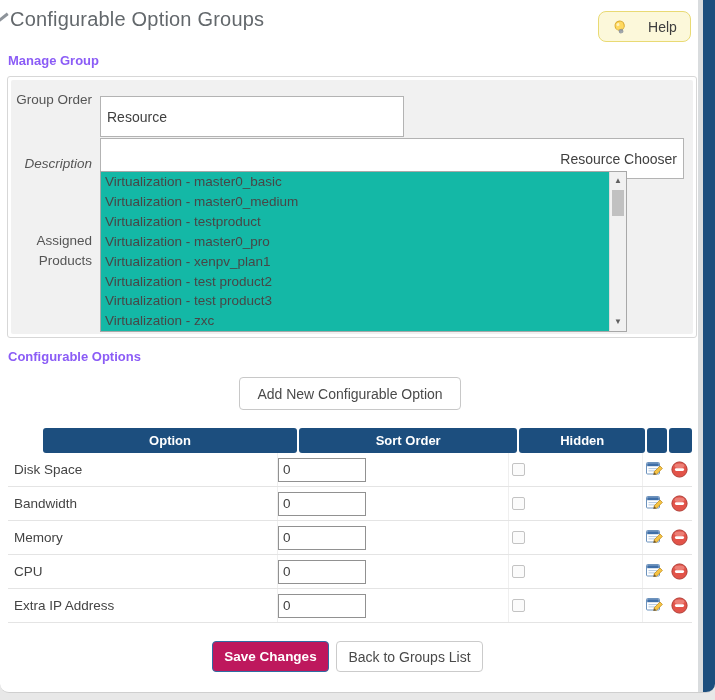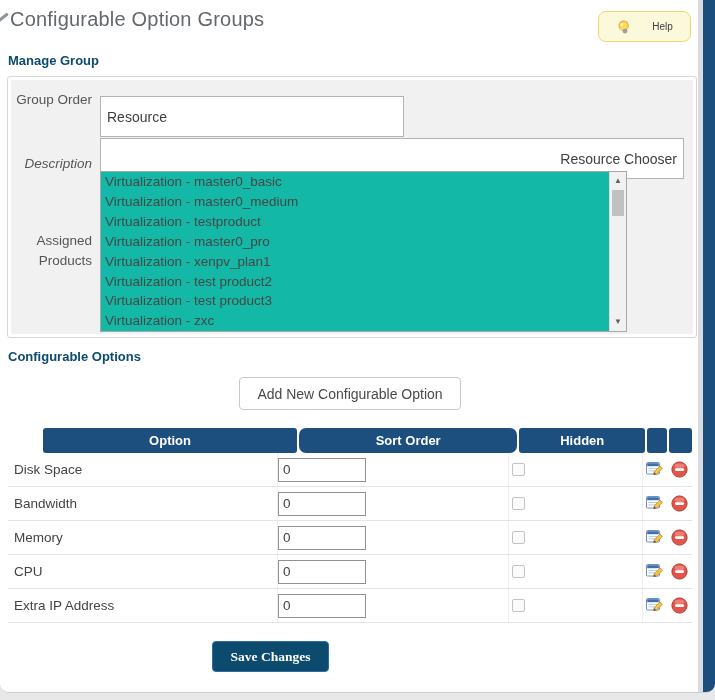--- a/index.html
+++ b/index.html
@@ -18,24 +18,24 @@
   .side-bar { position:absolute; top:0; right:0; width:12px; height:693px; background:#1c4e7d; }
 
   .corner-mark { position:absolute; left:-3px; top:16px; width:12px; height:3px; background:#8d939a; transform:rotate(-38deg); }
 
   .page-title { position:absolute; left:10px; top:8px; font-size:20px; color:#63686c; letter-spacing:.2px; }
 
   .help-btn {
     position:absolute; left:598px; top:11px; width:93px; height:31px;
     background:#fcf8da; border:1px solid #e9da74; border-radius:8px;
     display:flex; align-items:center; justify-content:center; gap:20px;
-    font-family:inherit; font-size:10px; color:#3e3e3e; cursor:pointer;
-  }
-
-  .section-label { position:absolute; left:8px; font-size:13px; font-weight:bold; color:#0c4a6e; }
+    font-family:inherit; font-size:14px; color:#3e3e3e; cursor:pointer;
+  }
+
+  .section-label { position:absolute; left:8px; font-size:13px; font-weight:bold; color:#8b5cf6; }
   .lbl-manage { top:53px; }
   .lbl-options { top:349px; }
 
   .panel {
     position:absolute; left:7px; top:76px; width:690px; height:262px;
     background:#fff; border:1px solid #d7d7d7; border-radius:3px;
   }
   .panel-inner { position:absolute; left:3px; top:3px; right:3px; bottom:3px; background:#f1f1f1; border-radius:2px; }
 
   .form-label { position:absolute; width:84px; text-align:right; font-size:13.5px; color:#555; line-height:20px; }
@@ -68,21 +68,21 @@
     background:#fff; border:1px solid #c8c8c8; border-radius:4px;
     font-family:inherit; font-size:14px; color:#4a4a4a; cursor:pointer;
   }
 
   .opt-table { position:absolute; left:8px; top:428px; width:684px; }
   .thead { display:flex; gap:2px; height:25px; }
   .th {
     background:#1c4e7e; color:#fff; font-size:13px; font-weight:bold;
     text-align:center; line-height:25px; border-radius:3px; cursor:default;
   }
-  .th1 { width:268px;margin-left:35px; } .th2 { width:230px;border-radius:7px; } .th3 { width:133px; }
+  .th1 { width:268px;margin-left:35px; } .th2 { width:230px; } .th3 { width:133px; }
   .th4 { width:21px; } .th5 { width:24px; }
 
   .trow { display:flex; align-items:center; height:34px; border-bottom:1px solid #e4e4e4; background:#fff; }
   .c1 { width:270px; font-size:13.5px; color:#444; padding-left:6px; align-self:stretch; display:flex; align-items:center; border-right:1px solid #efefef;text-align:center; }
   .c2 { width:231px; align-self:stretch; display:flex; align-items:center; border-right:1px solid #efefef; }
   .c3 { width:134px; align-self:stretch; display:flex; align-items:center; border-right:1px solid #efefef; }
   .c4 { width:23px; display:flex; justify-content:center; }
   .c5 { width:26px; display:flex; justify-content:center; }
 
   .sort-input {
@@ -90,22 +90,22 @@
     font-family:inherit; font-size:13.5px; color:#3f3f3f; padding:1px 4px;
   }
   .cb {
     appearance:none; -webkit-appearance:none; width:13px; height:13px; margin-left:3px;
     background:#fbfbfb; border:1px solid #c3c3c3; border-radius:2px; cursor:pointer;
   }
   .icon-btn { width:17px; height:17px; display:inline-block; cursor:pointer; }
 
   .save-btn {
     position:absolute; left:212px; top:641px; width:117px; height:31px;
-    background:#0c4a6e; border:1px solid #2e6da4; border-radius:4px;
-    font-family:Liberation Serif, serif; font-size:13.5px; font-weight:bold; color:#fff; cursor:pointer;
+    background:#be185d; border:1px solid #2e6da4; border-radius:4px;
+    font-family:Liberation Sans, sans-serif; font-size:13.5px; font-weight:bold; color:#fff; cursor:pointer;
   }
   .back-btn {
     position:absolute; left:336px; top:641px; width:147px; height:31px;
     background:#fff; border:1px solid #cbcbcb; border-radius:4px;
     font-family:inherit; font-size:14px; color:#4a4a4a; cursor:pointer;
   }
 </style>
 </head>
 <body>
 
@@ -335,16 +335,17 @@
           <ellipse cx="8.5" cy="4.8" rx="5" ry="2.4" fill="#ef8d86" opacity="0.75"></ellipse>
           <rect x="3.9" y="7.2" width="9.2" height="2.7" rx="1.3" fill="#ffffff"></rect>
         </svg>
       </span>
     </div>
   </div>
 </div>
   </div>
 
   <button class="save-btn">Save Changes</button>
+  <button class="back-btn">Back to Groups List</button>
 
   <div class="side-divider"></div>
   <div class="side-bar"></div>
 </div>
 
 </body></html>

